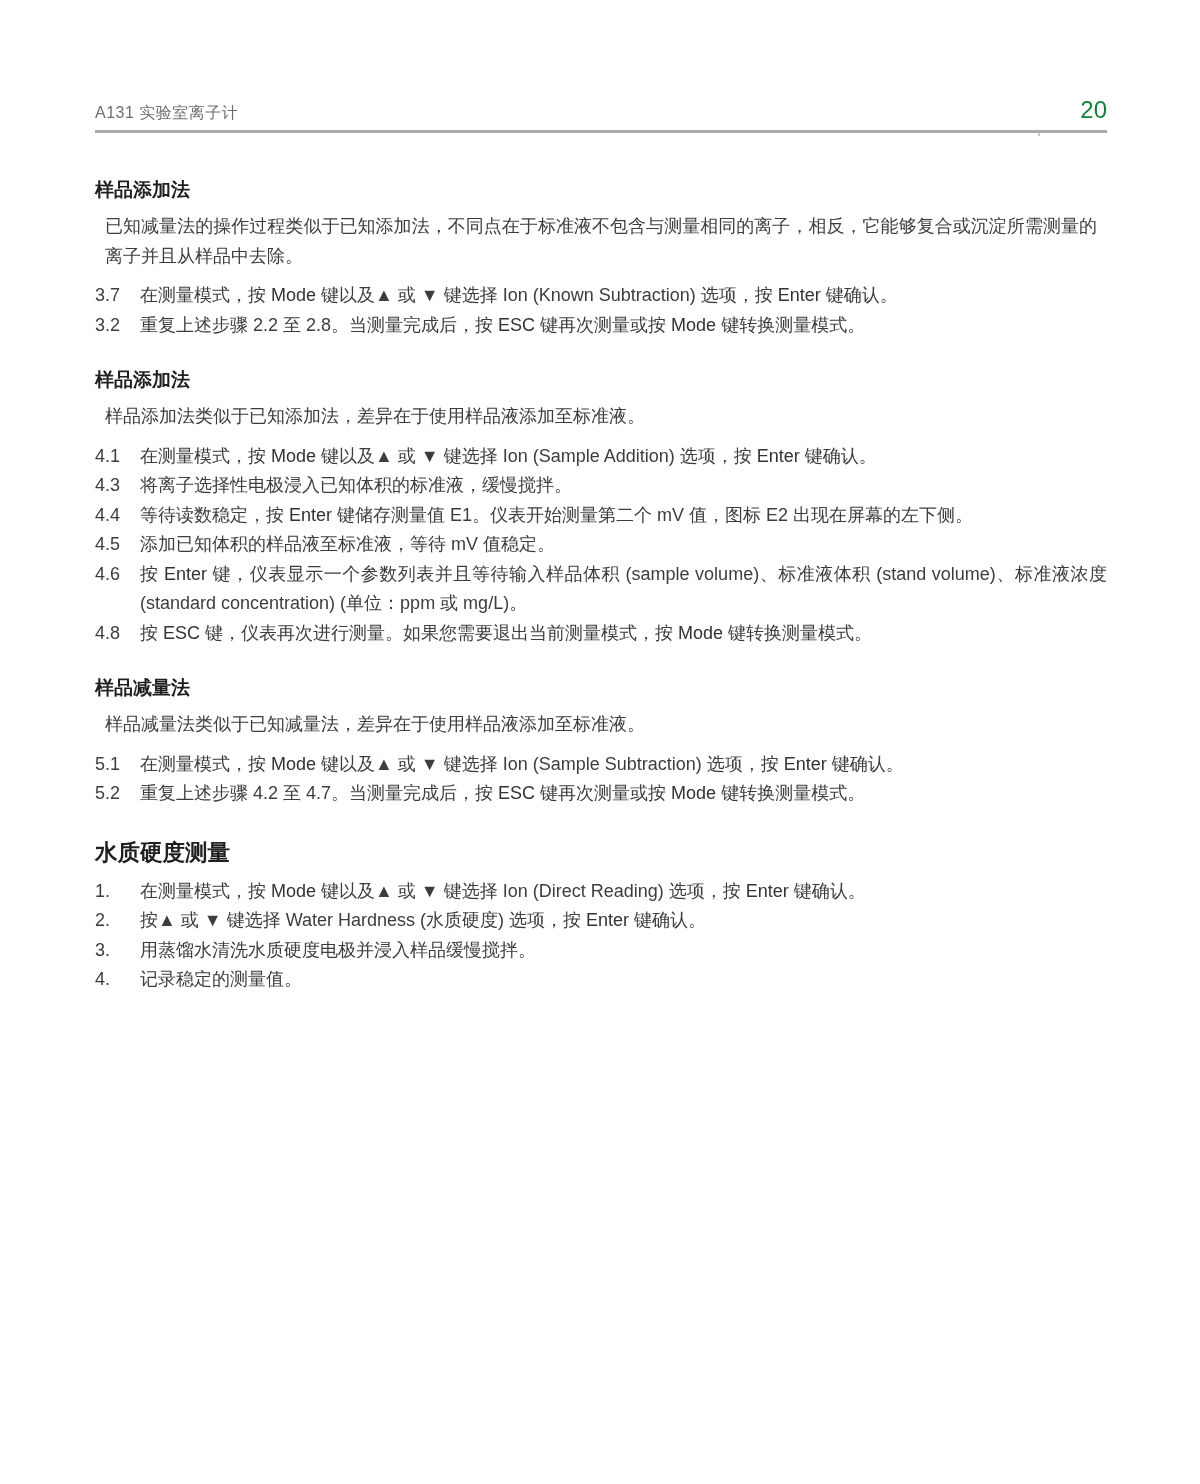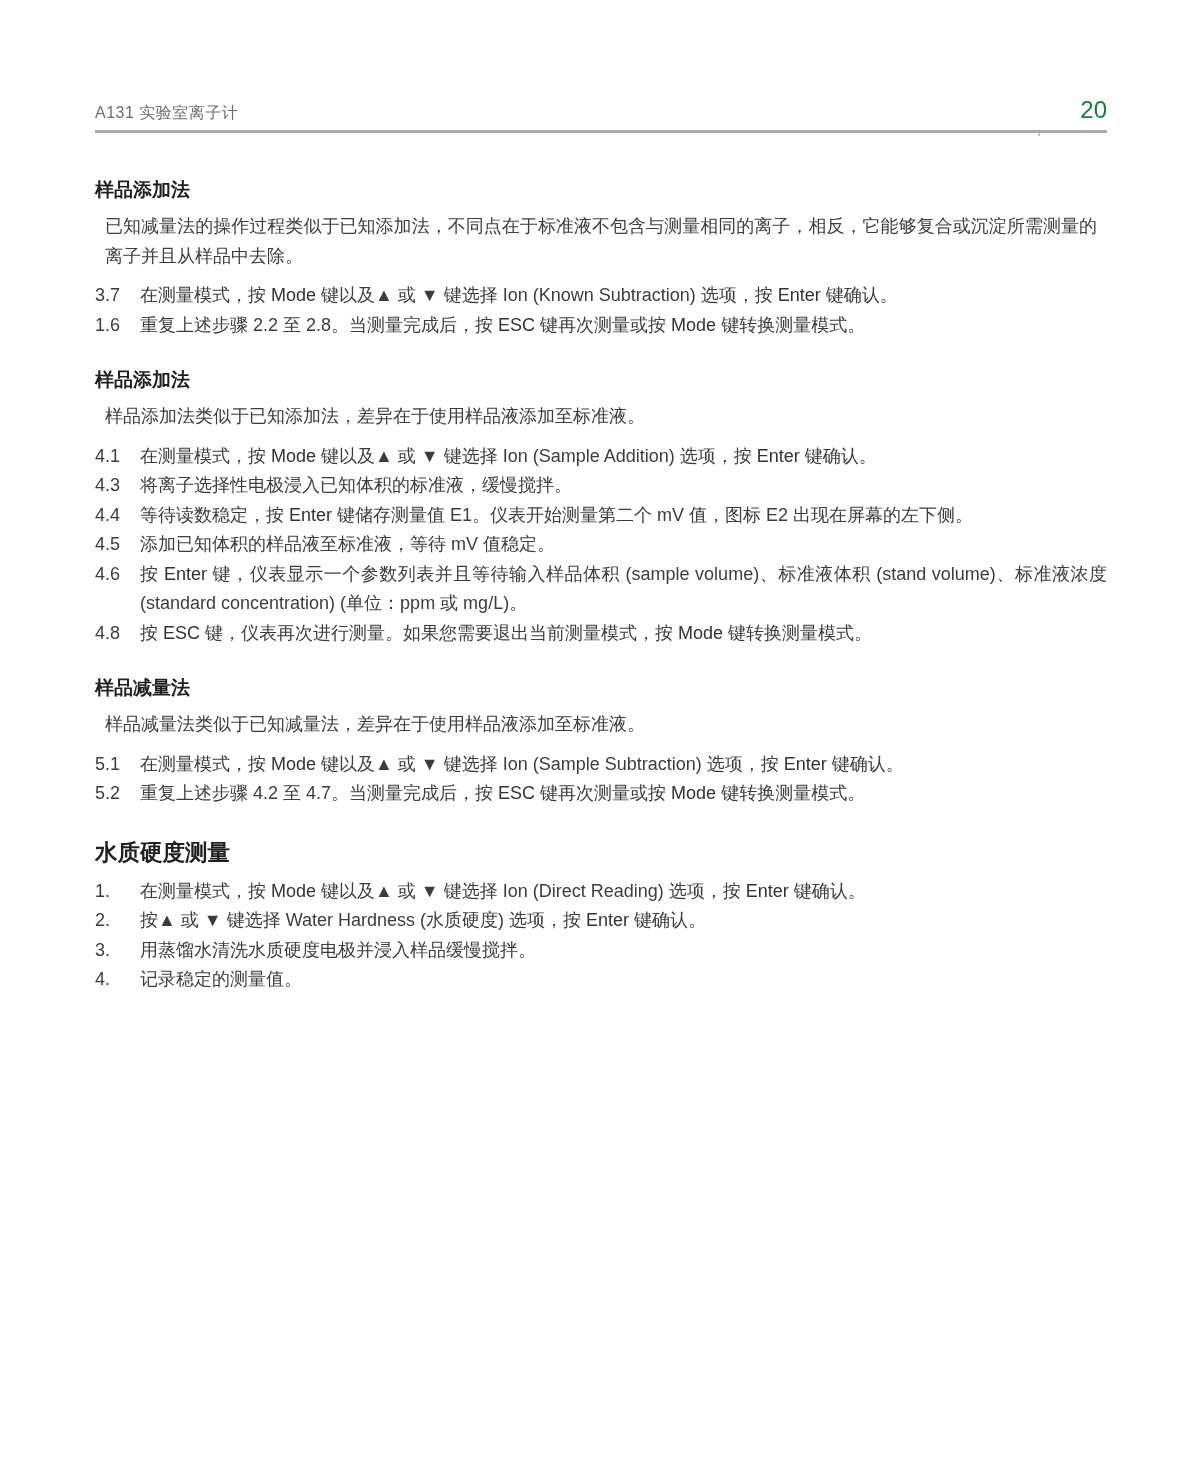--- a/index.html
+++ b/index.html
@@ -56,21 +56,21 @@
   <section>
     <h2 class="sub">样品添加法</h2>
     <p class="intro">已知减量法的操作过程类似于已知添加法，不同点在于标准液不包含与测量相同的离子，相反，它能够复合或沉淀所需测量的离子并且从样品中去除。</p>
     <ol class="steps">
   <li class="step">
     <span class="step-num">3.7</span>
     <span class="step-text">在测量模式，按 <span class="kw">Mode</span> 键以及▲ 或 ▼ 键选择 Ion (Known Subtraction) 选项，按 <span class="kw">Enter</span> 键确认。</span>
   </li>
 
   <li class="step">
-    <span class="step-num">1.6</span>
+    <span class="step-num">3.2</span>
     <span class="step-text">重复上述步骤 2.2 至 2.8。当测量完成后，按 <span class="kw">ESC</span> 键再次测量或按 <span class="kw">Mode</span> 键转换测量模式。</span>
   </li>
 </ol>
   </section>
 
   <section>
     <h2 class="sub">样品添加法</h2>
     <p class="intro">样品添加法类似于已知添加法，差异在于使用样品液添加至标准液。</p>
     <ol class="steps">
   <li class="step">

